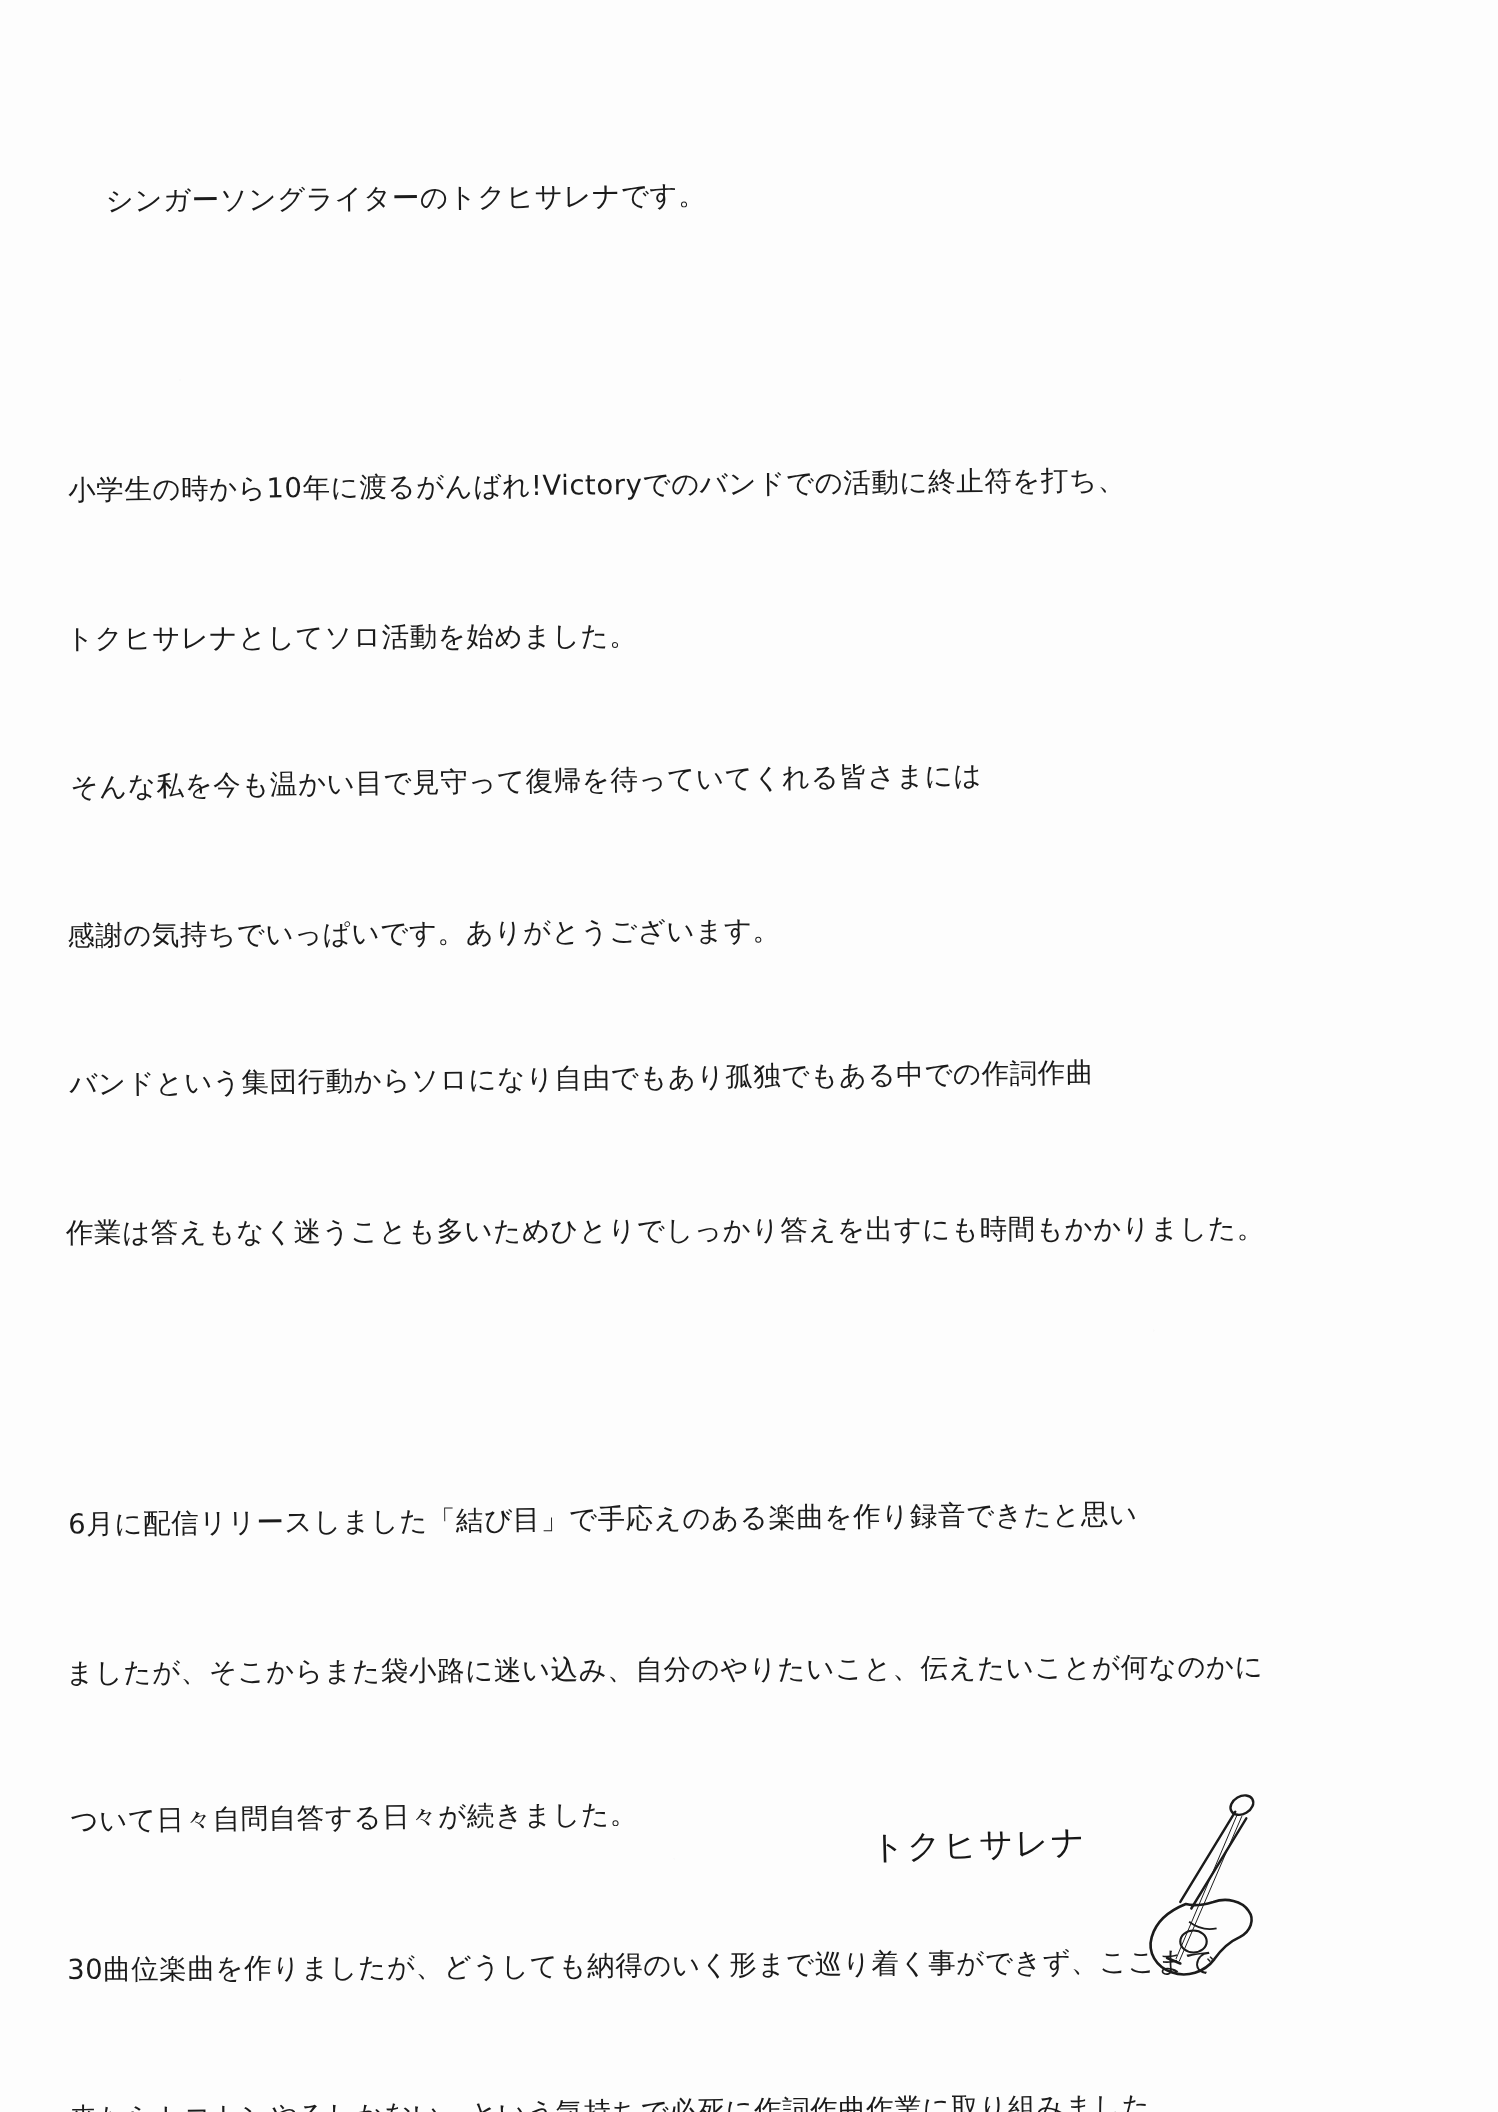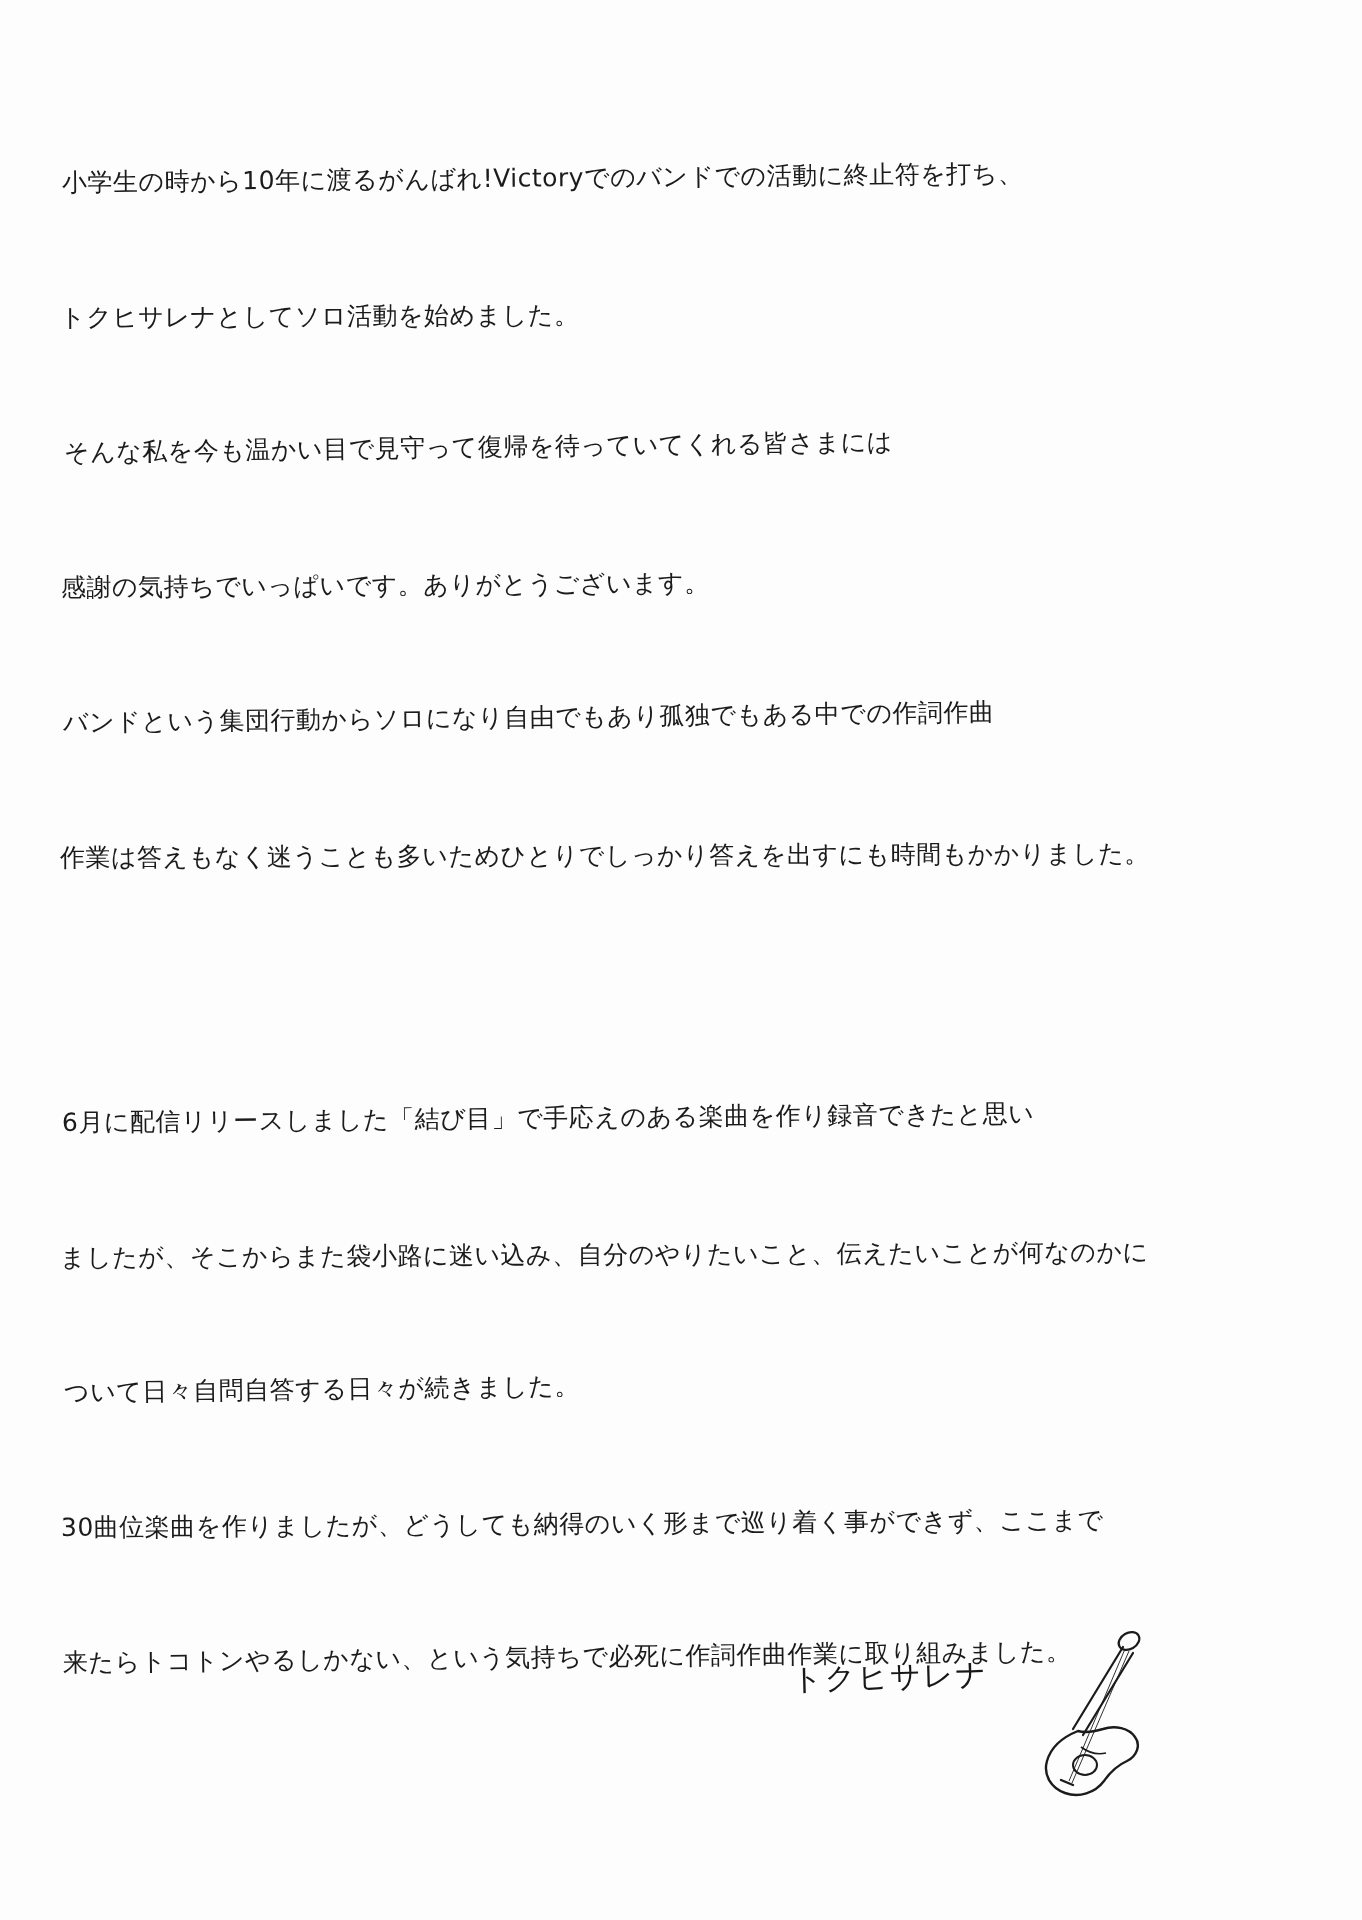--- a/index.html
+++ b/index.html
@@ -95,20 +95,23 @@
     top: -10px;
   }
 </style>
 </head>
 <body>
 
 <div class="page">
 
   <div class="letter">
 
+    <div class="hand greeting">
+      <span class="line">シンガーソングライターのトクヒサレナです。</span>
+    </div>
 
     <div class="hand para">
       <span class="line">小学生の時から10年に渡るがんばれ!Victoryでのバンドでの活動に終止符を打ち、</span>
       <span class="line">トクヒサレナとしてソロ活動を始めました。</span>
       <span class="line">そんな私を今も温かい目で見守って復帰を待っていてくれる皆さまには</span>
       <span class="line">感謝の気持ちでいっぱいです。ありがとうございます。</span>
       <span class="line">バンドという集団行動からソロになり自由でもあり孤独でもある中での作詞作曲</span>
       <span class="line">作業は答えもなく迷うことも多いためひとりでしっかり答えを出すにも時間もかかりました。</span>
     </div>
 

